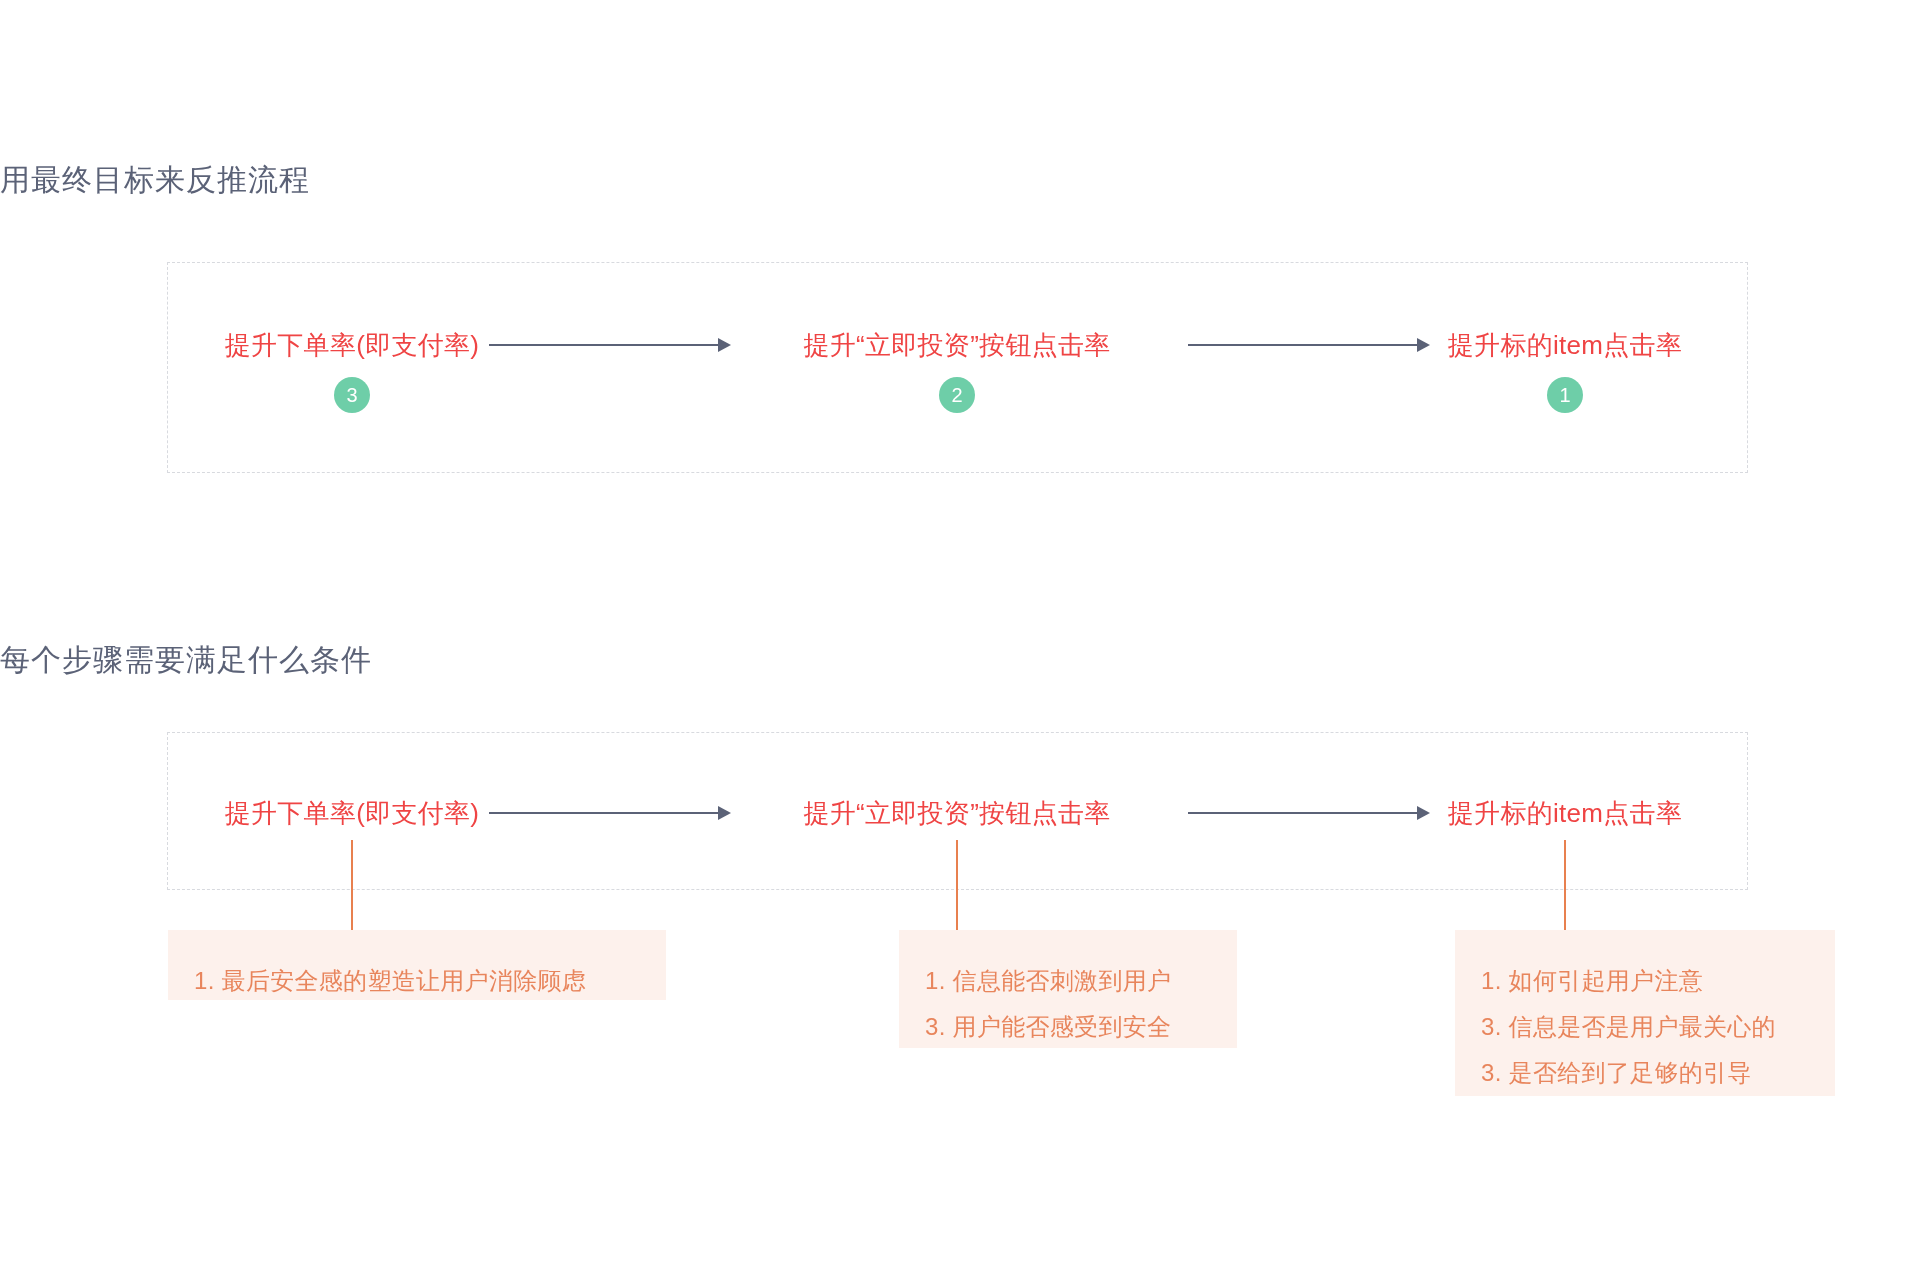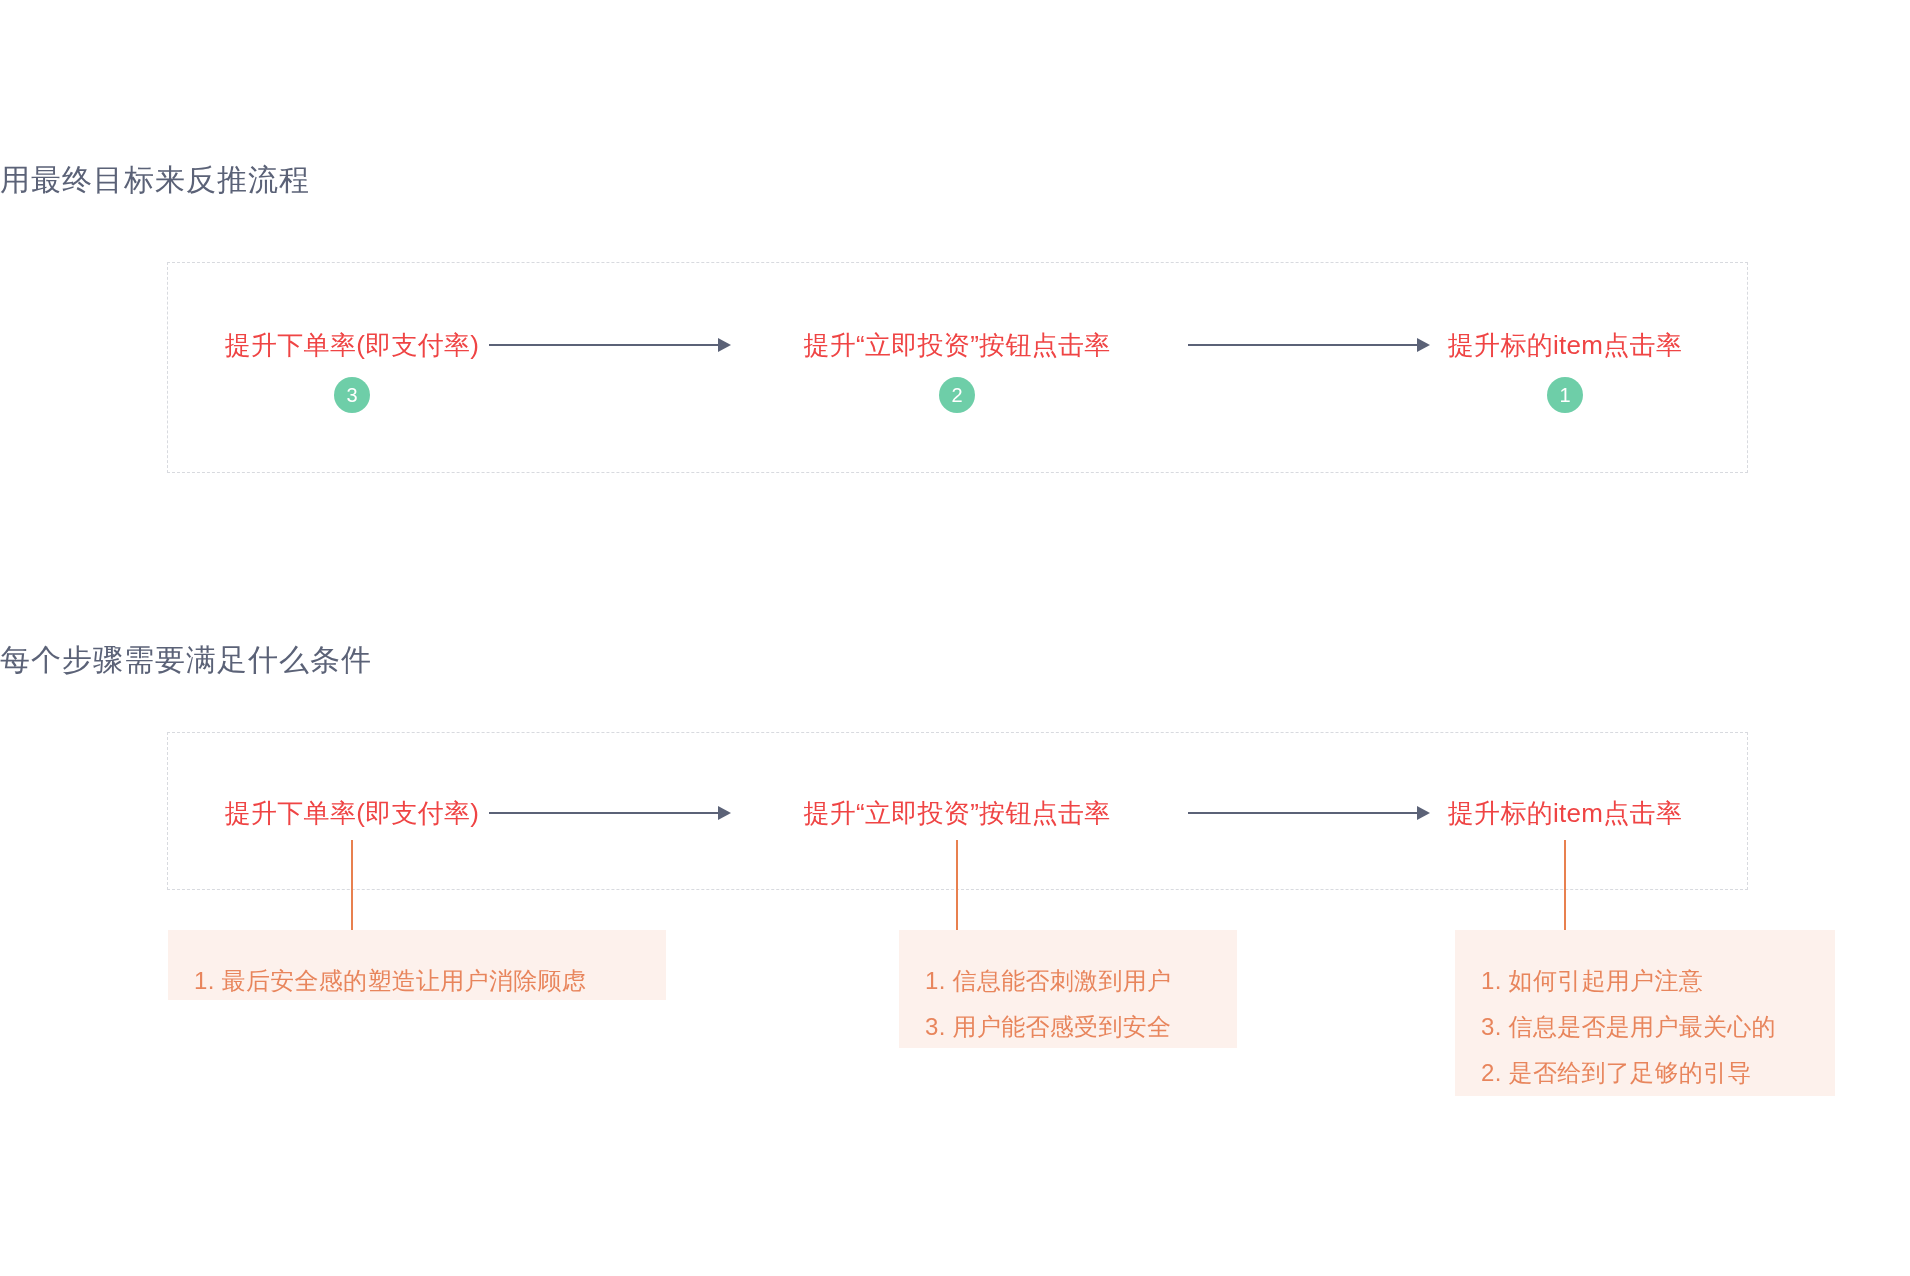--- a/index.html
+++ b/index.html
@@ -182,16 +182,16 @@
   </div>
 
   <div class="condition-box" style="left:899px; top:930px; width:338px; height:118px;">
     <div class="condition-item">1. 信息能否刺激到用户</div>
     <div class="condition-item">3. 用户能否感受到安全</div>
   </div>
 
   <div class="condition-box" style="left:1428px; top:930px; width:380px; height:166px;margin-left:27px;">
     <div class="condition-item">1. 如何引起用户注意</div>
     <div class="condition-item">3. 信息是否是用户最关心的</div>
-    <div class="condition-item">2. 是否给到了足够的引导</div>
+    <div class="condition-item">3. 是否给到了足够的引导</div>
   </div>
 
 </div>
 
 </body></html>

